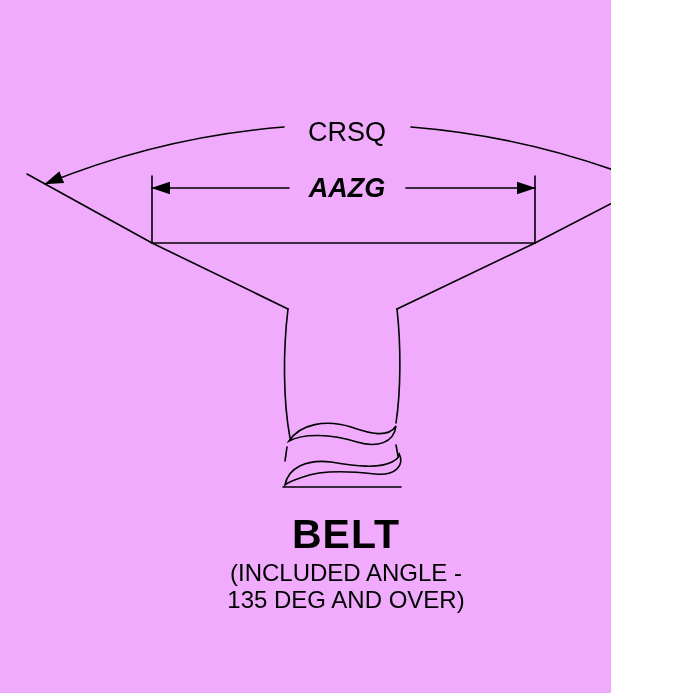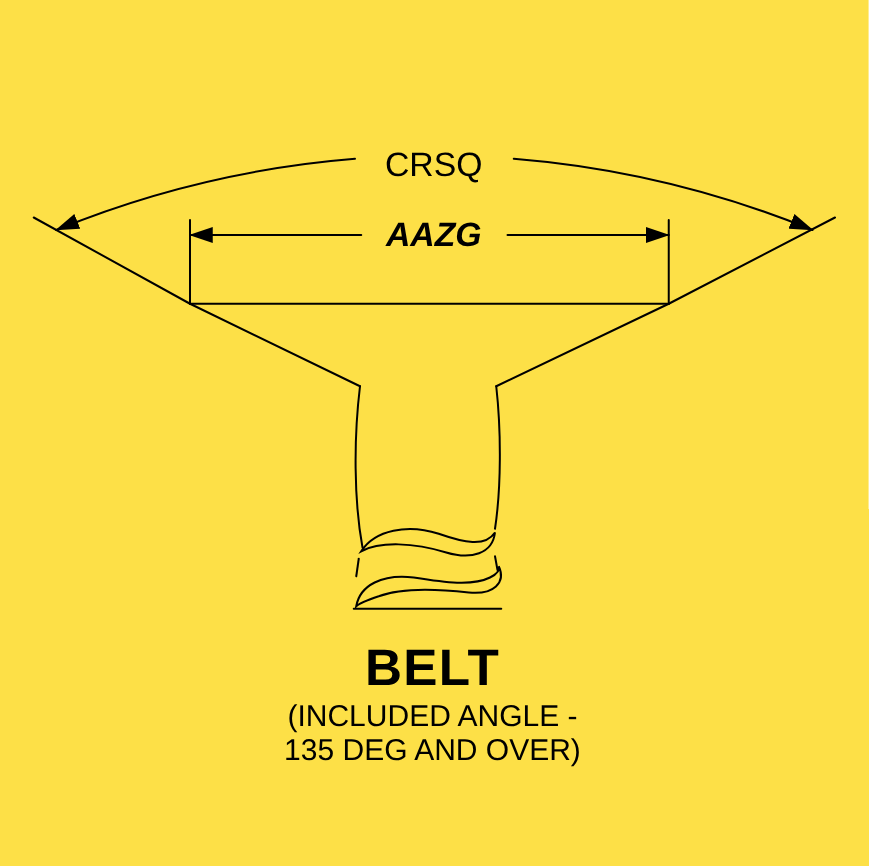--- a/index.html
+++ b/index.html
@@ -2,23 +2,23 @@
 <html><head>
 <meta charset="utf-8">
 <style>
   html, body {
     margin: 0;
     padding: 0;
     background: #ffffff;
   }
   .stage {
     position: relative;
-    width: 695px;
+    width: 611px;
     height: 693px;
-    background: #fde047;
+    background: #f0abfc;
     overflow: hidden;
     font-family: "Liberation Sans", sans-serif;
   }
   svg {
     position: absolute;
     top: 0;
     left: 0;
     display: block;
   }
   .dim-label {

